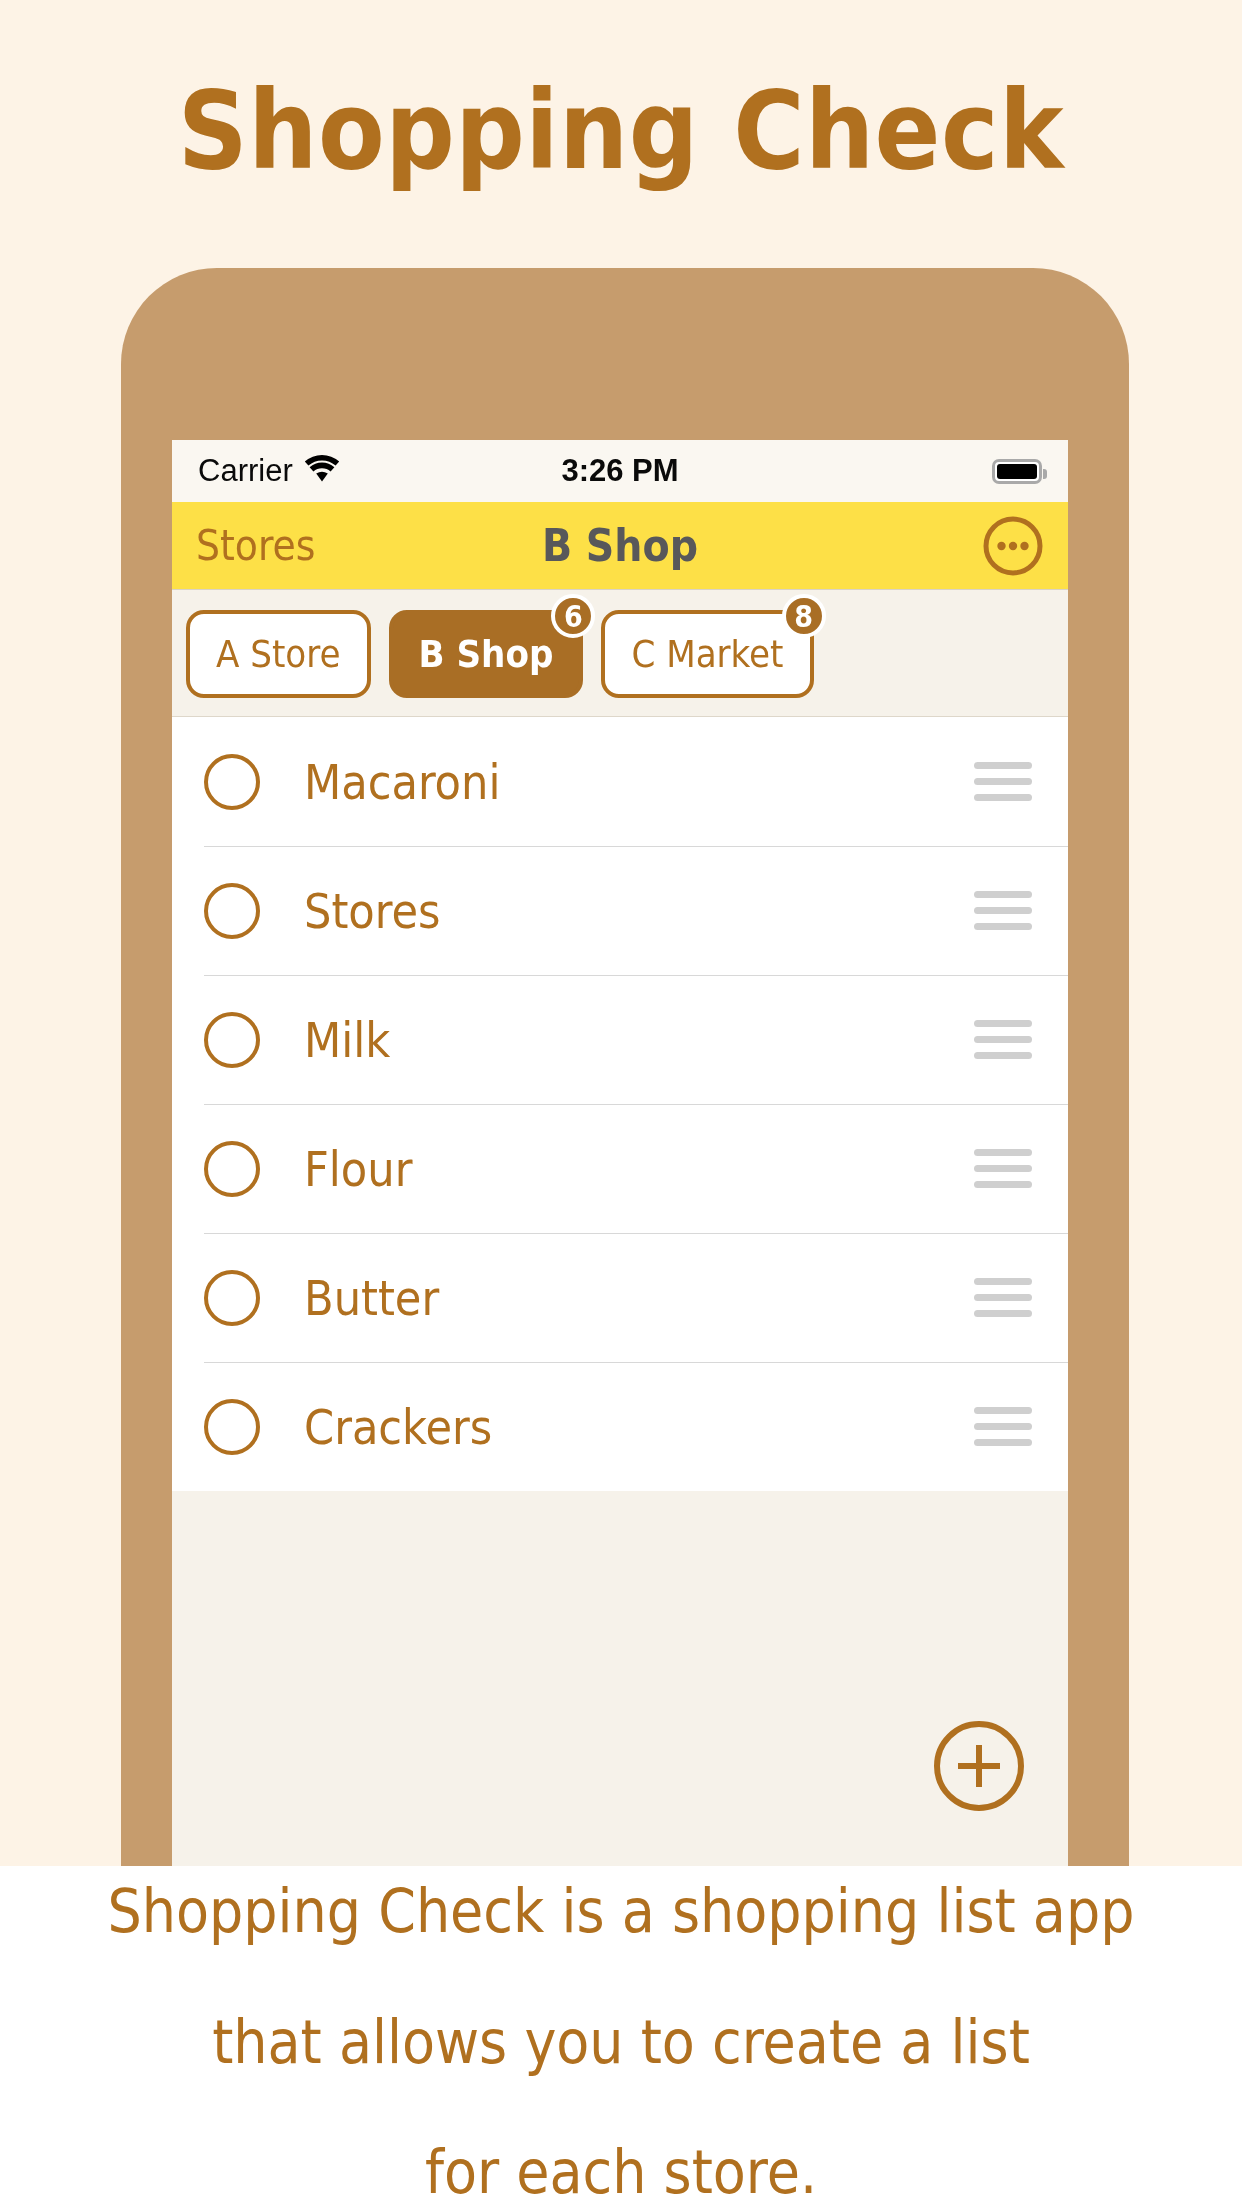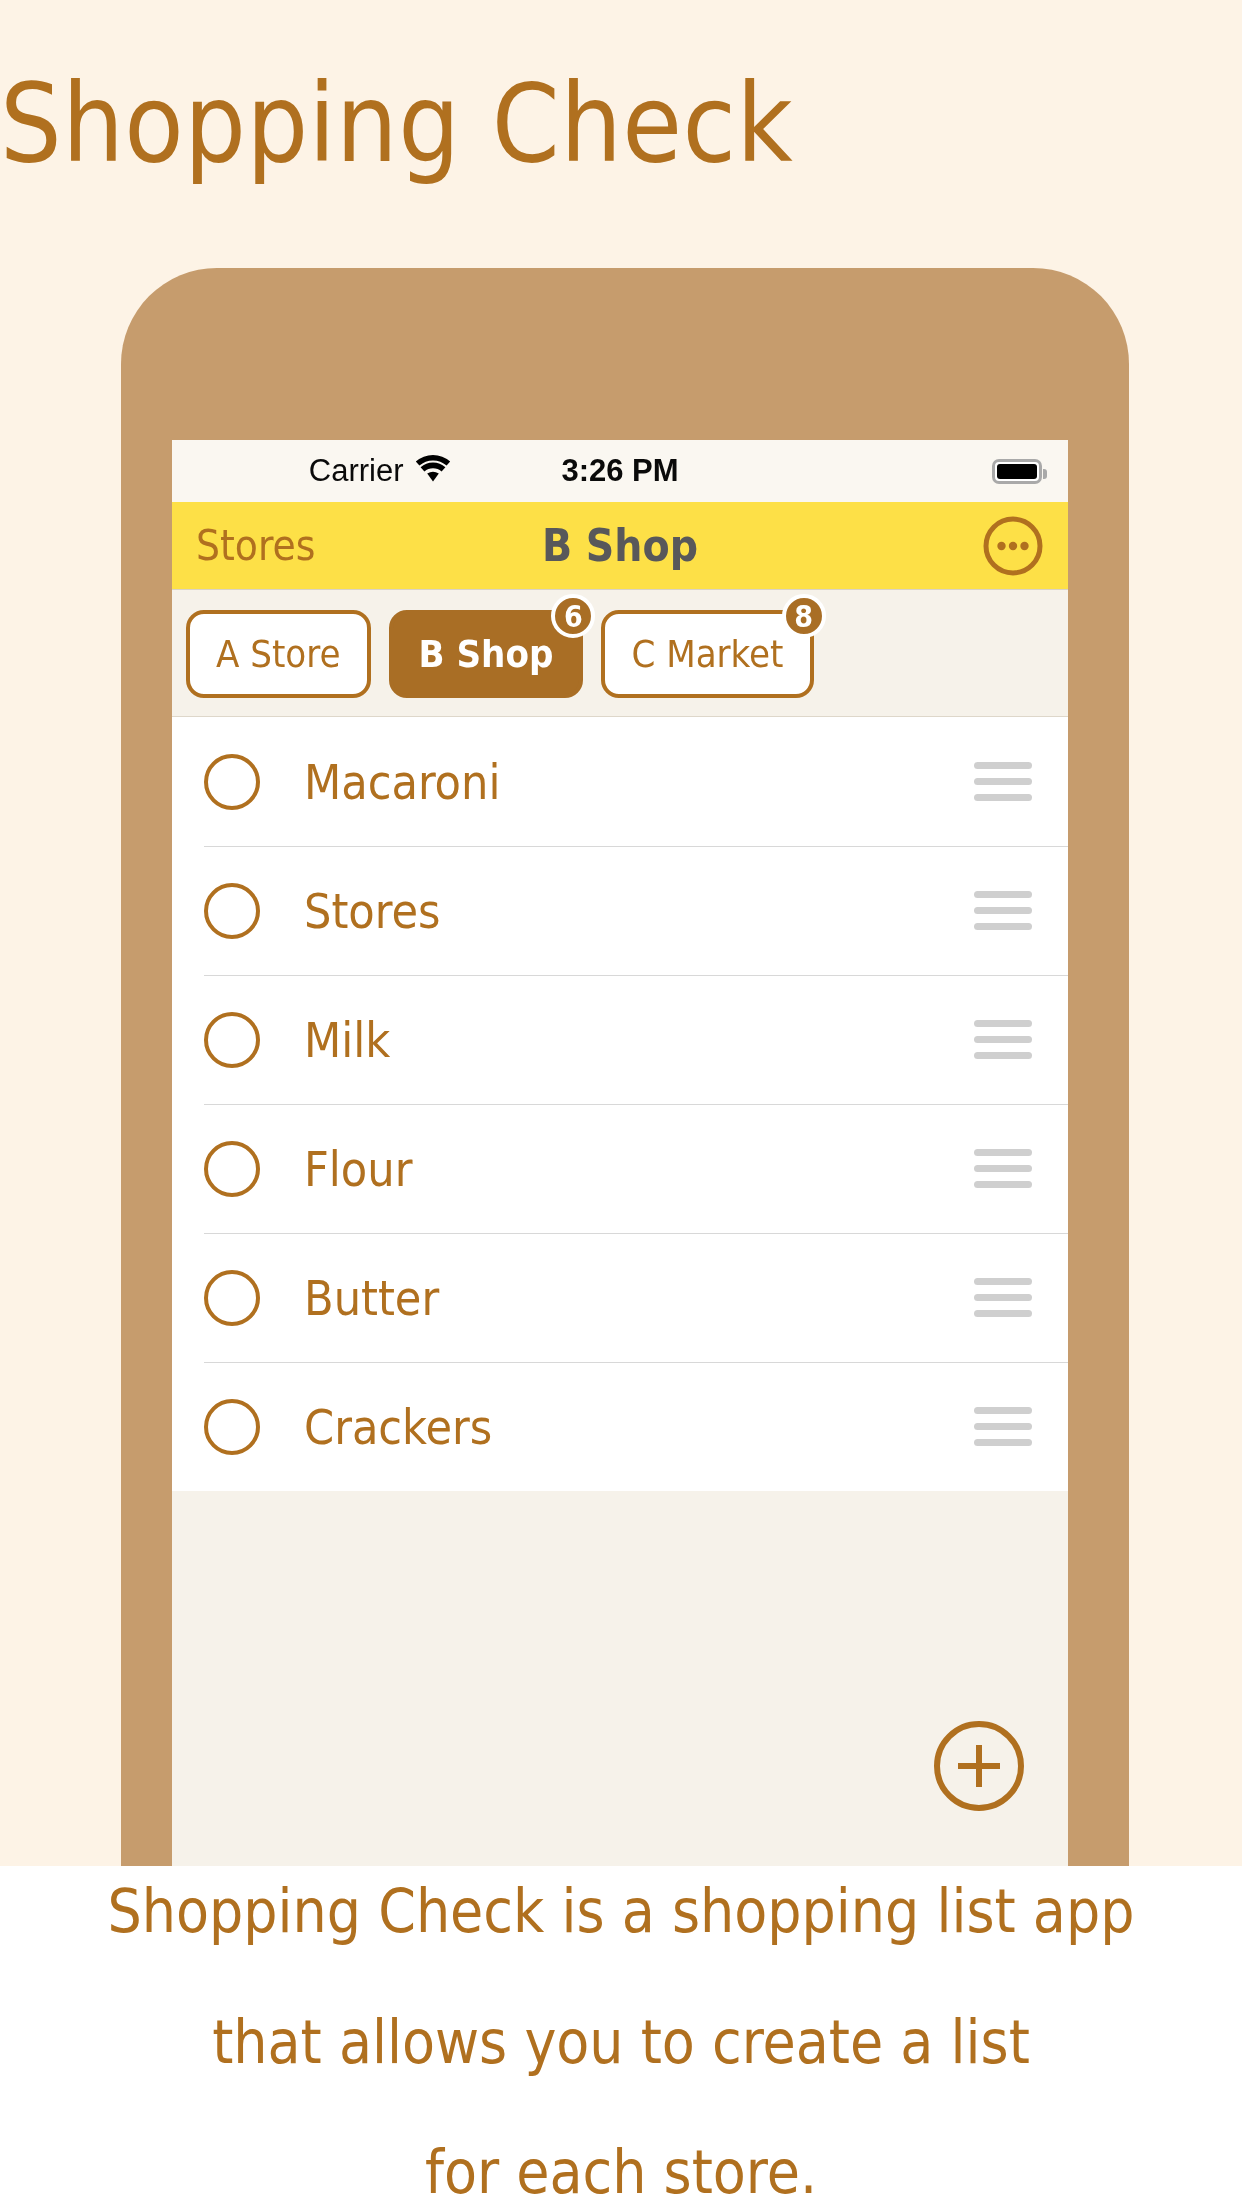--- a/index.html
+++ b/index.html
@@ -12,26 +12,26 @@
     height: 2208px;
     background: #FDF3E6;
     font-family: "DejaVu Sans Condensed", "Liberation Sans Narrow", "Liberation Sans", sans-serif;
     overflow: hidden;
     position: relative;
   }
 
   
   .page-title {
     position: absolute;
-    top: 62px;
+    top: 69px;
     left: 0;
     width: 1242px;
-    text-align: left;
+    text-align: center;
     font-size: 108px;
-    font-weight: normal;
+    font-weight: bold;
     color: #B0701F;
     letter-spacing: 0.5px;
     line-height: 1.15;
     font-family: "DejaVu Sans Condensed", "Liberation Sans Narrow", "Liberation Sans", sans-serif;
   }
 
   
   .device-frame {
     position: absolute;
     left: 121px;
@@ -62,21 +62,20 @@
     align-items: center;
     padding: 0 26px;
     box-sizing: border-box;
     font-family: "Liberation Sans", sans-serif;
   }
   .status-left {
     display: flex;
     align-items: center;
     gap: 11px;
     flex: 1 1 0;
-    justify-content: center;
   }
   .status-carrier {
     font-size: 31px;
     color: #0A0A0A;
     font-family: "Liberation Sans", sans-serif;
   }
   .wifi-icon { display:block; }
   .status-time {
     font-size: 31px;
     font-weight: bold;

